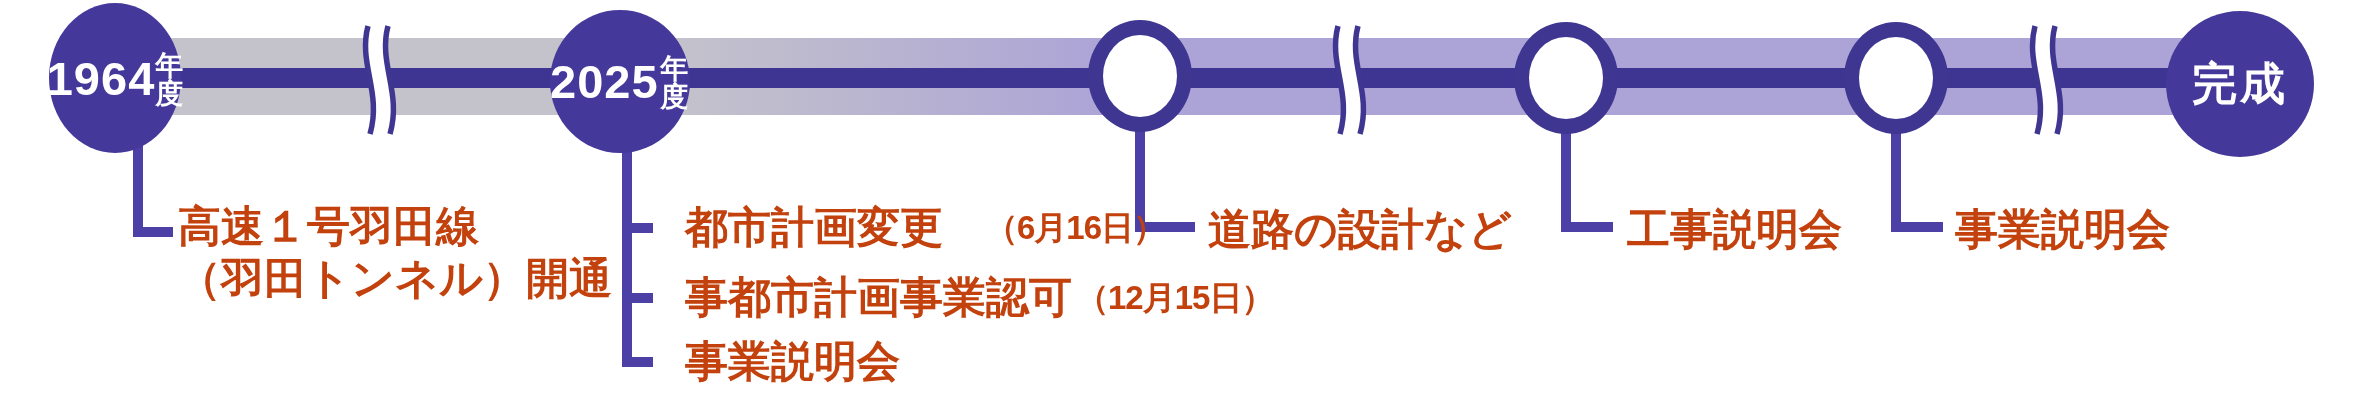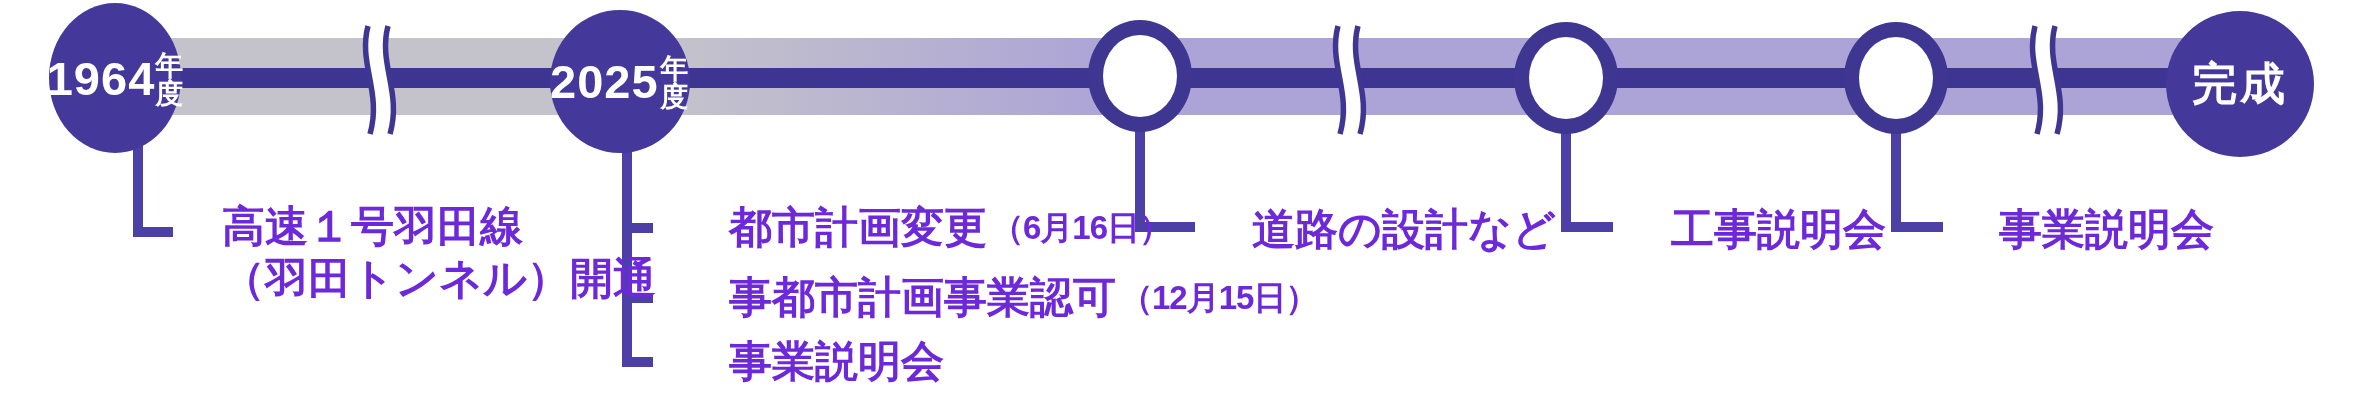--- a/index.html
+++ b/index.html
@@ -53,27 +53,27 @@
   .c2h3{left:623px;top:357px;width:30px;}
   
   .c3v{left:1135px;top:125px;height:107px;}
   .c3h{left:1135px;top:222px;width:60px;}
   .c4v{left:1561px;top:127px;height:105px;}
   .c4h{left:1561px;top:222px;width:52px;}
   .c5v{left:1891px;top:130px;height:102px;}
   .c5h{left:1891px;top:222px;width:52px;}
   
   .lbl{
-    position:absolute;color:#6d28d9;font-size:43px;font-weight:700;
-    height:48px;display:flex;align-items:center;white-space:nowrap;z-index:3;margin-left:44px;
+    position:absolute;color:#c2410c;font-size:43px;font-weight:700;
+    height:48px;display:flex;align-items:center;white-space:nowrap;z-index:3;
   }
   .lbl .date{font-size:33px;font-weight:600;margin-left:4px;letter-spacing:-1px;}
   .l1a{left:178px;top:203px;}
   .l1b{left:178px;top:255px;}
-  .l2a{left:685px;top:204px;}
+  .l2a{left:685px;top:204px;gap:38px;}
   .l2b{left:685px;top:274px;}
   .l2c{left:685px;top:338px;}
   .l3{left:1208px;top:206px;}
   .l4{left:1627px;top:206px;}
   .l5{left:1955px;top:206px;}
 </style>
 </head>
 <body>
 
 <div class="canvas">

